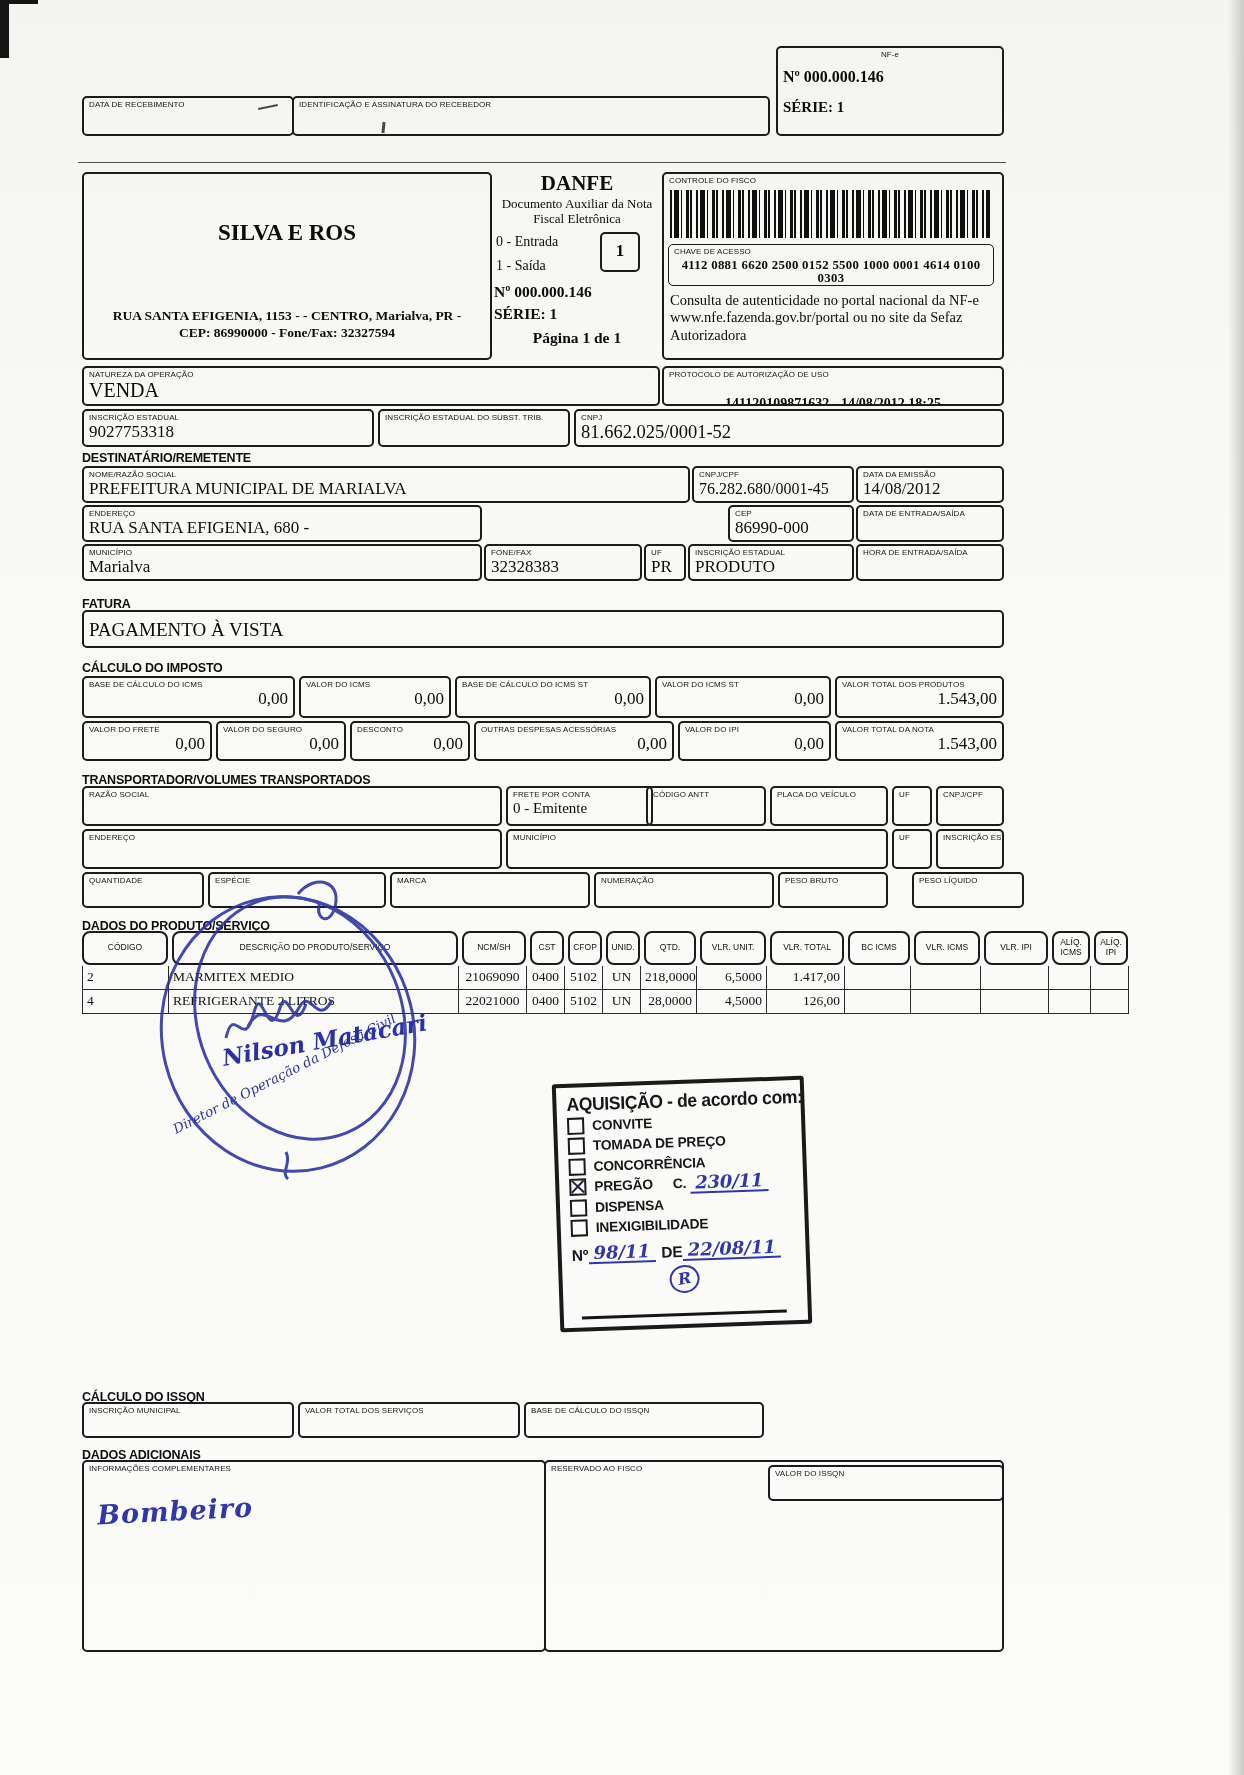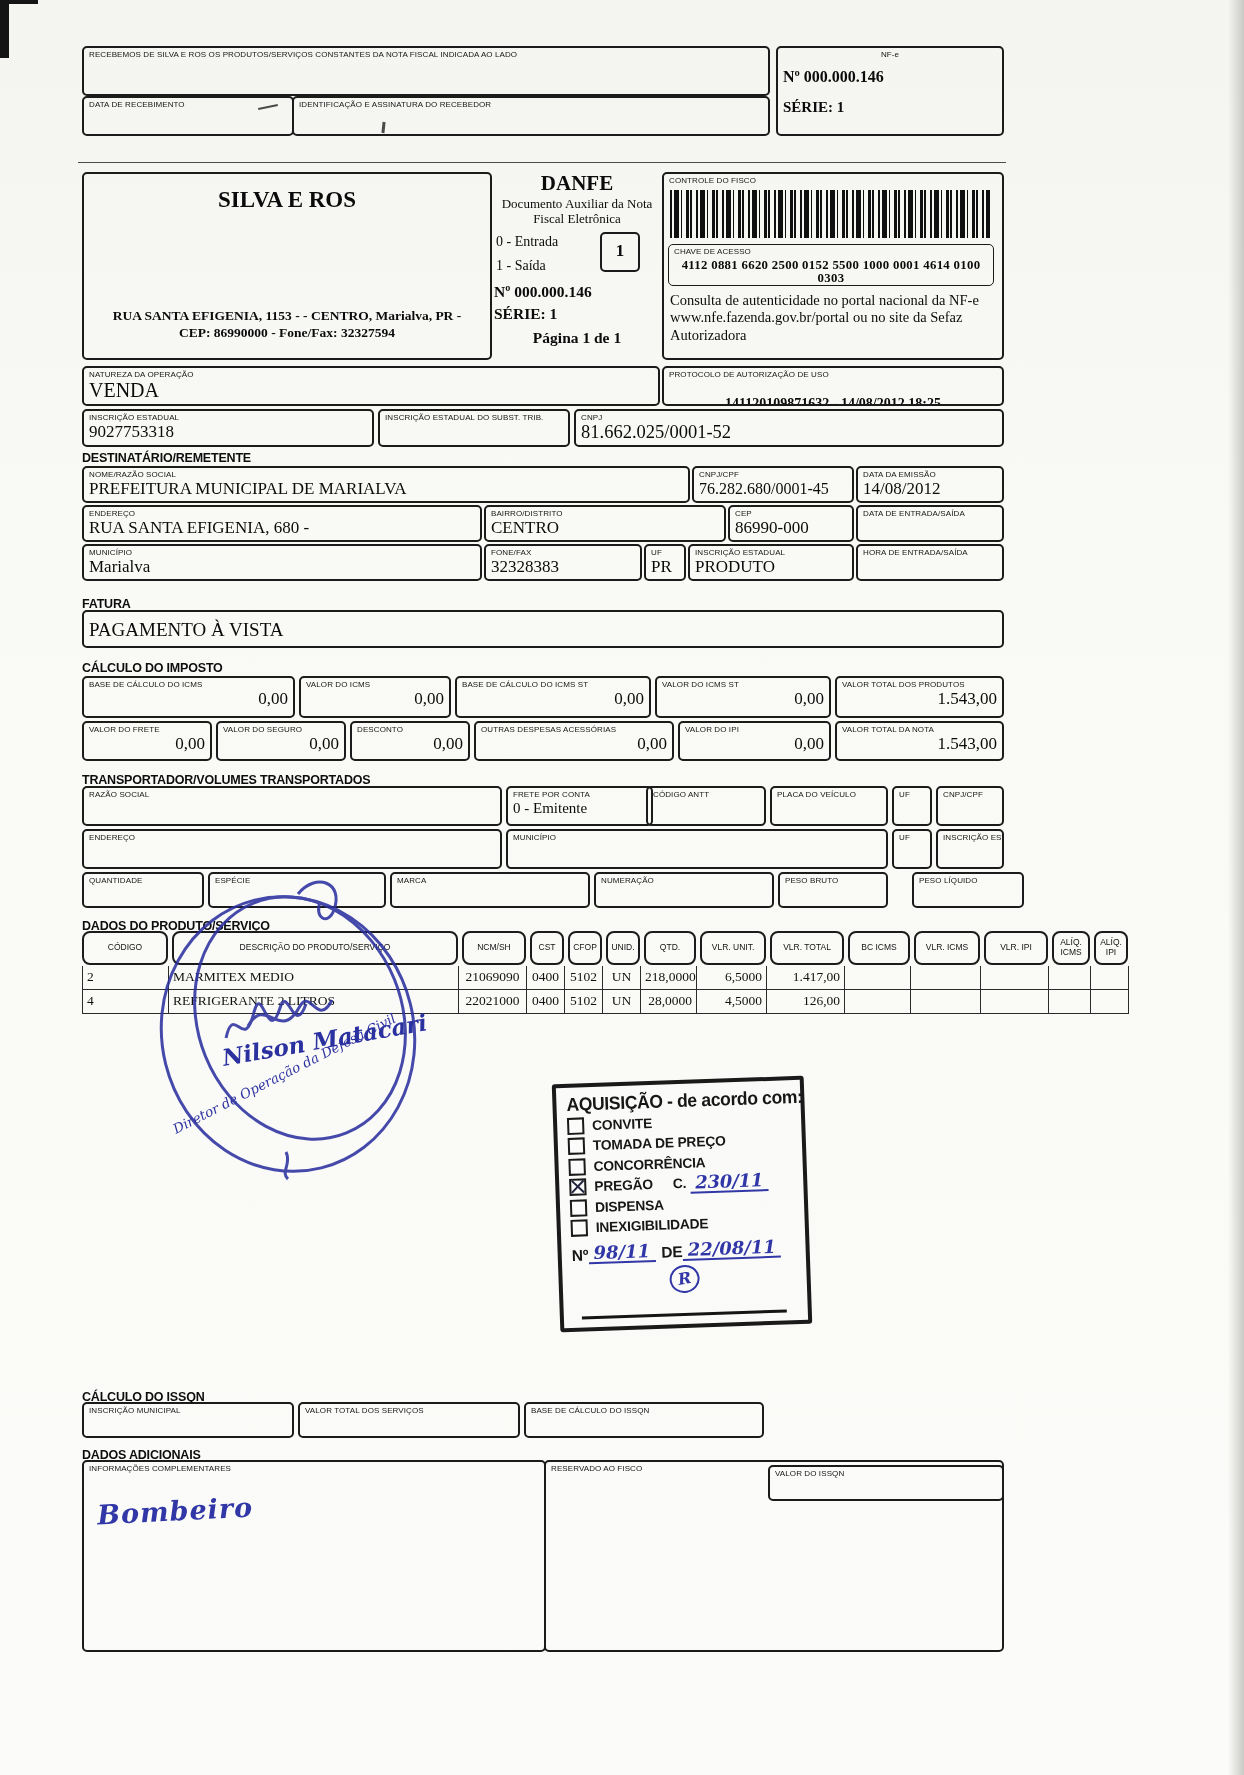--- a/index.html
+++ b/index.html
@@ -50,40 +50,37 @@
   .sig-svg{position:absolute;left:148px;top:866px;}
 </style>
 </head>
 <body>
 
 <div class="page">
   <div class="edge-shadow"></div>
   <div class="corner-v"></div>
   <div class="corner-h"></div>
 
-  <div class="box" style="left:82px;top:46px;width:688px;height:50px">
-    <div class="lbl">RECEBEMOS DE SILVA E ROS OS PRODUTOS/SERVIÇOS CONSTANTES DA NOTA FISCAL INDICADA AO LADO</div>
-  </div>
   <div class="mark" style="left:258px;top:106px;width:20px;height:2px;transform:rotate(-12deg)"></div>
   <div class="mark" style="left:382px;top:122px;width:3px;height:11px;transform:rotate(6deg)"></div>
   <div class="box" style="left:82px;top:96px;width:212px;height:40px">
     <div class="lbl">DATA DE RECEBIMENTO</div>
   </div>
   <div class="box" style="left:292px;top:96px;width:478px;height:40px">
     <div class="lbl">IDENTIFICAÇÃO E ASSINATURA DO RECEBEDOR</div>
   </div>
   <div class="box" style="left:776px;top:46px;width:228px;height:90px">
     <div class="lbl ctr">NF-e</div>
     <div class="val b" style="margin-top:8px;font-size:16px">Nº 000.000.146</div>
     <div class="val b" style="margin-top:14px;font-size:15px">SÉRIE: 1</div>
   </div>
   <div class="hr" style="left:78px;top:162px;width:928px"></div>
 
   <div class="box" style="left:82px;top:172px;width:410px;height:188px">
-    <div class="val b ctr" style="font-size:23px;margin-top:12px">SILVA E ROS</div>
+    <div class="val b ctr" style="font-size:23px;margin-top:45px">SILVA E ROS</div>
     <div class="val b ctr" style="font-size:13.5px;position:absolute;left:12px;right:12px;bottom:16px;line-height:1.3">RUA SANTA EFIGENIA, 1153 - - CENTRO, Marialva, PR - CEP: 86990000 - Fone/Fax: 32327594</div>
   </div>
 
   <div class="abs" style="left:494px;top:172px;width:166px;height:188px">
     <div class="val b ctr" style="font-size:21px">DANFE</div>
     <div class="val ctr" style="font-size:13px;line-height:1.15;margin-top:2px">Documento Auxiliar da Nota Fiscal Eletrônica</div>
     <div class="val" style="position:absolute;left:2px;top:62px;font-size:14px">0 - Entrada</div>
     <div class="val" style="position:absolute;left:2px;top:86px;font-size:14px">1 - Saída</div>
     <div class="box" style="left:106px;top:60px;width:40px;height:40px">
       <div class="val b ctr" style="font-size:17px;margin-top:6px">1</div>
@@ -134,24 +131,20 @@
     <div class="lbl">CNPJ/CPF</div>
     <div class="val" style="font-size:16px">76.282.680/0001-45</div>
   </div>
   <div class="box" style="left:856px;top:466px;width:148px;height:37px">
     <div class="lbl">DATA DA EMISSÃO</div>
     <div class="val">14/08/2012</div>
   </div>
   <div class="box" style="left:82px;top:505px;width:400px;height:37px">
     <div class="lbl">ENDEREÇO</div>
     <div class="val">RUA SANTA EFIGENIA, 680 -</div>
-  </div>
-  <div class="box" style="left:484px;top:505px;width:242px;height:37px">
-    <div class="lbl">BAIRRO/DISTRITO</div>
-    <div class="val">CENTRO</div>
   </div>
   <div class="box" style="left:728px;top:505px;width:126px;height:37px">
     <div class="lbl">CEP</div>
     <div class="val">86990-000</div>
   </div>
   <div class="box" style="left:856px;top:505px;width:148px;height:37px">
     <div class="lbl">DATA DE ENTRADA/SAÍDA</div>
     <div class="val"></div>
   </div>
   <div class="box" style="left:82px;top:544px;width:400px;height:37px">

